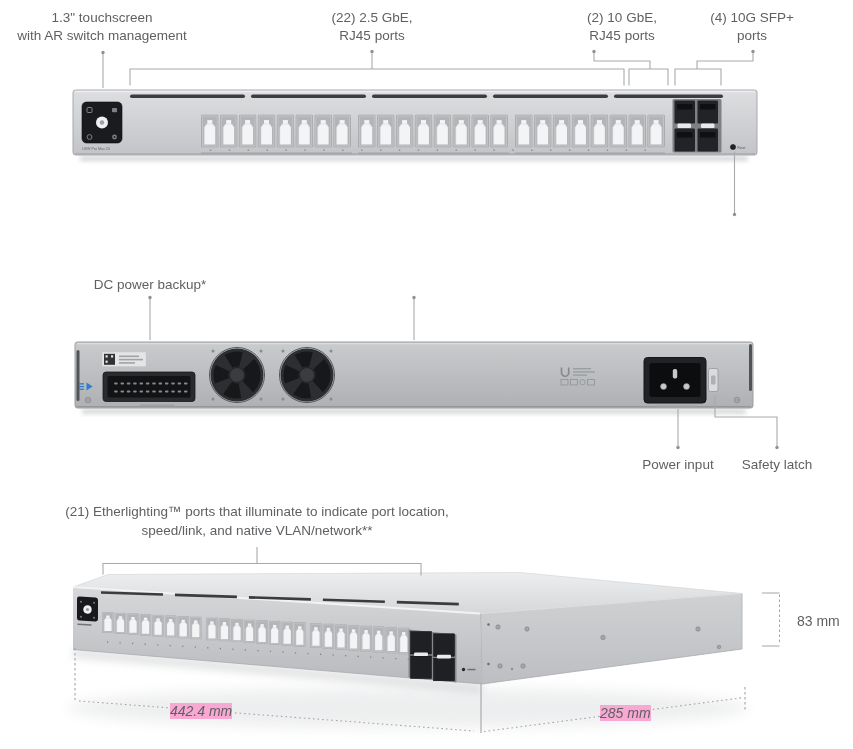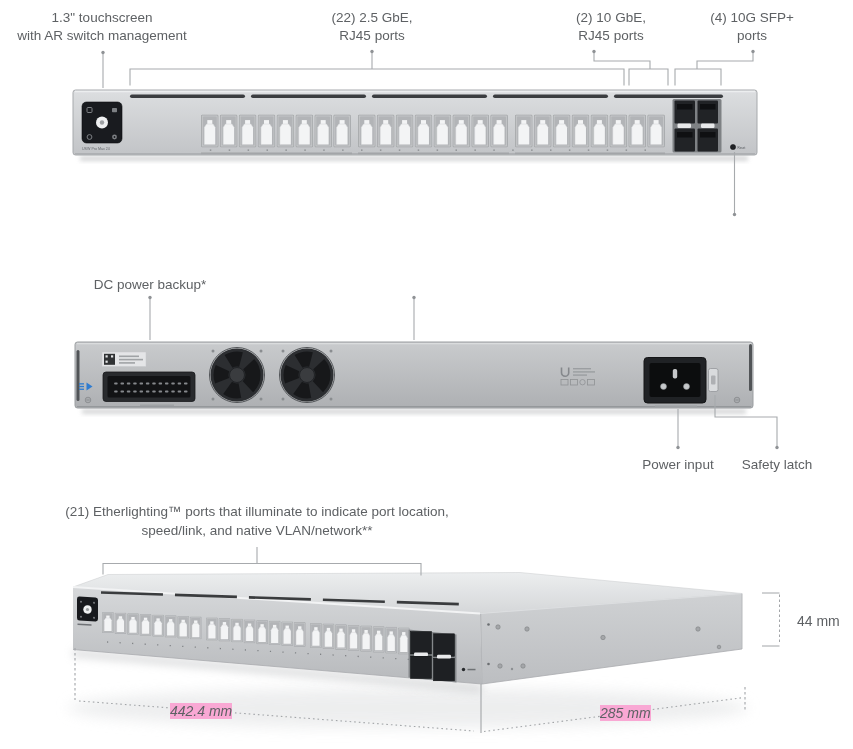--- a/index.html
+++ b/index.html
@@ -340,38 +340,38 @@
 </svg>
 
 <div class="lbl" style="left:7px;top:9px;width:190px;">
   <span>1.3" touchscreen</span>
   <span>with AR switch management</span>
 </div>
 <div class="lbl" style="left:292px;top:9px;width:160px;">
   <span>(22) 2.5 GbE,</span>
   <span>RJ45 ports</span>
 </div>
-<div class="lbl" style="left:531px;top:9px;width:160px;">
+<div class="lbl" style="left:542px;top:9px;width:160px;">
   <span>(2) 10 GbE,</span>
   <span>RJ45 ports</span>
 </div>
 <div class="lbl" style="left:672px;top:9px;width:160px;">
   <span>(4) 10G SFP+</span>
   <span>ports</span>
 </div>
 <div class="lbl" style="left:50px;top:276px;width:200px;">
   <span>DC power backup*</span>
 </div>
 <div class="lbl" style="left:608px;top:456px;width:140px;">
   <span>Power input</span>
 </div>
 <div class="lbl" style="left:707px;top:456px;width:140px;">
   <span>Safety latch</span>
 </div>
 <div class="lbl" style="left:17px;top:503px;width:480px;line-height:18.5px;">
   <span>(21) Etherlighting™ ports that illuminate to indicate port location,</span>
   <span>speed/link, and native VLAN/network**</span>
 </div>
-<div class="dim" style="left:797px;top:613px;">44 mm</div>
+<div class="dim" style="left:797px;top:613px;">83 mm</div>
 <div class="dim masked" style="left:170px;top:703px;">442.4 mm</div>
 <div class="dim masked" style="left:600px;top:705px;">285 mm</div>
 
 </div>
 
 </body></html>

